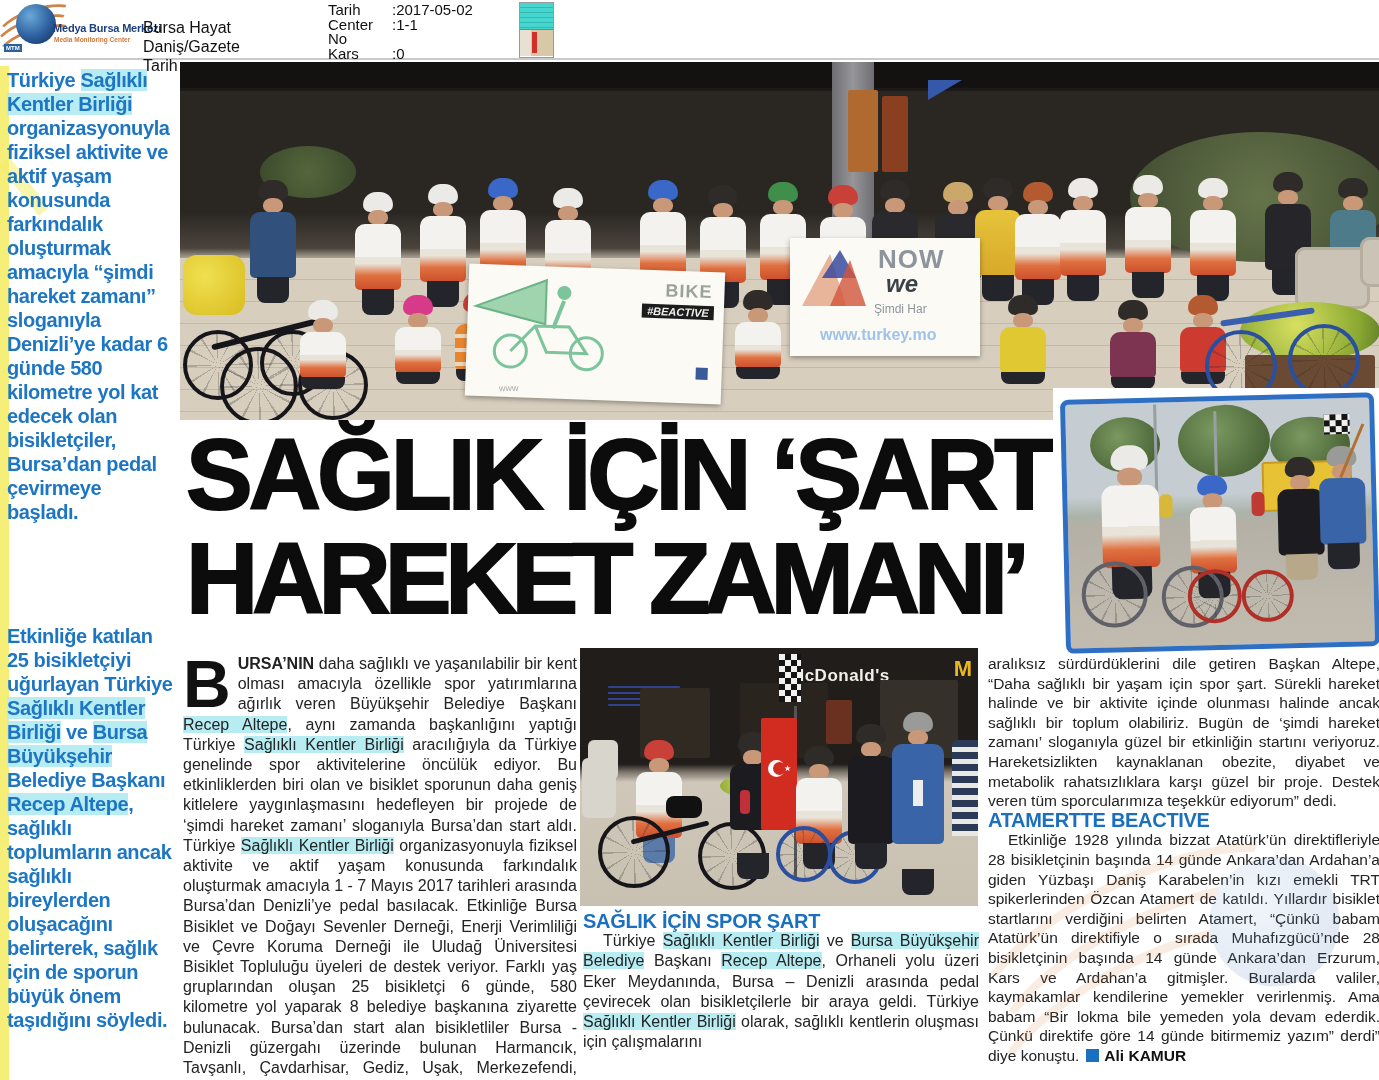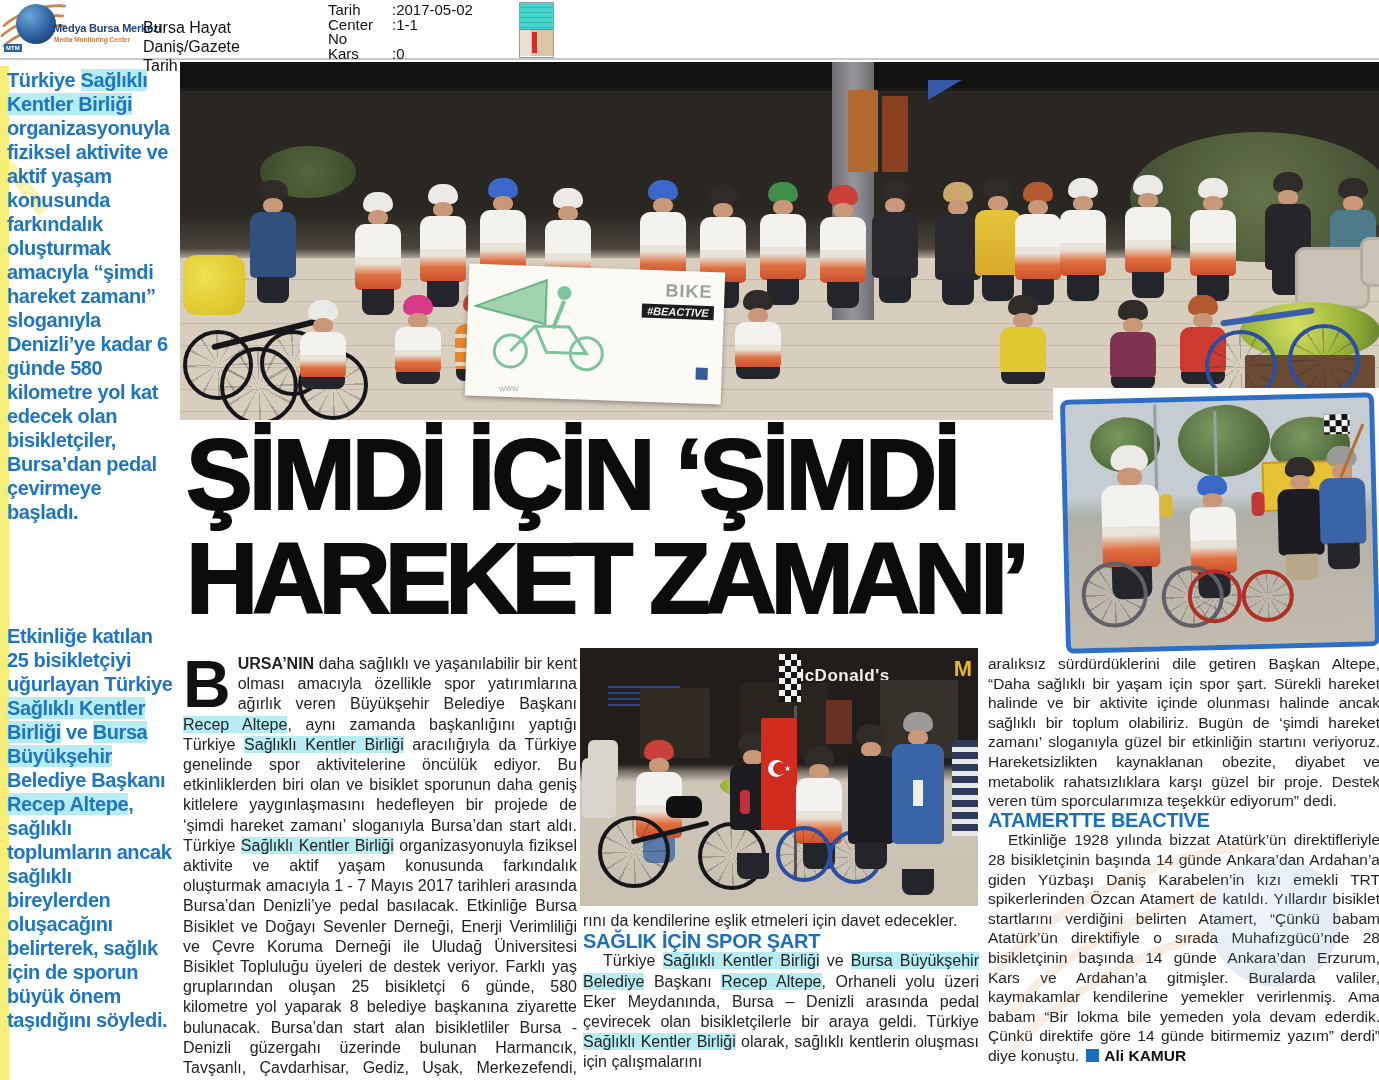--- a/index.html
+++ b/index.html
@@ -336,32 +336,43 @@
         <circle cx="120" cy="86" r="16" fill="none" stroke="#7cc49b" stroke-width="3"></circle>
         <polyline points="44,86 68,60 102,60 120,86 80,86 68,60" fill="none" stroke="#7cc49b" stroke-width="3"></polyline>
         <circle cx="96" cy="26" r="7" fill="#7cc49b"></circle>
         <path d="M96,34 L86,62" stroke="#7cc49b" stroke-width="4" fill="none"></path>
       </svg>
       <div class="bk">BIKE</div>
       <div class="tag">#BEACTIVE</div>
       <div class="fb"></div>
       <div class="url">www</div>
     </div>
+    <div class="banner banner-r">
+      <svg width="80" height="70" viewBox="0 0 80 70" style="position:absolute;left:6px;top:6px;">
+        <polygon points="6,62 34,10 50,62" fill="#e8b49a"></polygon>
+        <polygon points="26,34 44,6 60,34" fill="#3a4a9e" opacity="0.85"></polygon>
+        <polygon points="34,62 54,16 70,62" fill="#d2543a" opacity="0.8"></polygon>
+      </svg>
+      <div class="now">NOW</div>
+      <div class="we">we</div>
+      <div class="sub">Şimdi Har</div>
+      <div class="url">www.turkey.mo</div>
+    </div>
 
     <div class="chair" style="left:1115px;top:185px;width:75px;height:62px;"></div>
     <div class="chair" style="left:1180px;top:175px;width:60px;height:50px;"></div>
     <div class="flowers" style="left:1060px;top:240px;width:140px;height:58px;"></div>
     <div class="planter" style="left:1065px;top:293px;width:130px;height:58px;"></div>
     <div class="wheel blue" style="left:1025px;top:268px;width:64px;height:64px;"></div>
     <div class="wheel blue" style="left:1108px;top:262px;width:64px;height:64px;"></div>
     <div class="frame-bar" style="left:1040px;top:252px;width:95px;height:6px;background:#3a5fae;transform:rotate(-8deg);"></div>
   </div>
 
   <div class="headline">
-    <div class="hl1">ŞİMDİ İÇİN ‘ŞİMDİ</div>
+    <div class="hl1">SAĞLIK İÇİN ‘ŞART</div>
     <div class="hl2">HAREKET ZAMANI’</div>
   </div>
 
   <div class="inset-wrap">
     <div class="inset">
       <div class="tree" style="left:24px;top:14px;width:70px;height:55px;"></div>
       <div class="tree" style="left:112px;top:4px;width:92px;height:72px;"></div>
       <div class="tree" style="left:204px;top:18px;width:80px;height:55px;"></div>
       <div class="pole" style="left:88px;top:2px;height:100px;"></div>
       <div class="pole" style="left:148px;top:10px;height:92px;"></div>
@@ -456,21 +467,20 @@
     <div class="p" style="left:312px;top:64px;width:52px;">
         <i class="ph hgray"></i>
         <i class="pf"></i>
         <i class="pt jblz" style="width:52px;height:100px;"></i>
         <i class="shirtv"></i>
       </div>
     <div class="stripet"></div>
   </div>
 
   <div class="col col2t">
-    <p class="m0">rını da kendilerine eşlik etmeleri için davet edecekler.</p>
     <p class="subhead m0">SAĞLIK İÇİN SPOR ŞART</p>
     <p class="m0 indent"><span>Türkiye </span><span class="hl">Sağlıklı Kentler Birliği</span><span> ve </span><span class="hl">Bursa Büyükşehir Belediye</span><span> Başkanı </span><span class="hl">Recep Altepe</span><span>, Orhaneli yolu üzeri Eker Meydanında, Bursa – Denizli arasında pedal çevirecek olan bisikletçilerle bir araya geldi. Türkiye </span><span class="hl">Sağlıklı Kentler Birliği</span><span> olarak, sağlıklı kentlerin oluşması için çalışmalarını</span></p>
   </div>
 
   <div class="col col3">
     <p class="m0">aralıksız sürdürdüklerini dile getiren Başkan Altepe, “Daha sağlıklı bir yaşam için spor şart. Sürekli hareket halinde ve bir aktivite içinde olunması halinde ancak sağlıklı bir toplum olabiliriz. Bugün de ‘şimdi hareket zamanı’ sloganıyla güzel bir etkinliğin startını veriyoruz. Hareketsizlikten kaynaklanan obezite, diyabet ve metabolik rahatsızlıklara karşı güzel bir proje. Destek veren tüm sporcularımıza teşekkür ediyorum” dedi.</p>
     <p class="subhead m0">ATAMERTTE BEACTIVE</p>
     <p class="m0 indent"><span>Etkinliğe 1928 yılında bizzat Atatürk’ün direktifleriyle 28 bisikletçinin başında 14 günde Ankara’dan Ardahan’a giden Yüzbaşı Daniş Karabelen’in kızı emekli TRT spikerlerinden Özcan Atamert de katıldı. Yıllardır bisiklet startlarını verdiğini belirten Atamert, “Çünkü babam Atatürk’ün direktifiyle o sırada Muhafızgücü’nde 28 bisikletçinin başında 14 günde Ankara’dan Erzurum, Kars ve Ardahan’a gitmişler. Buralarda valiler, kaymakamlar kendilerine yemekler verirlenmiş. Ama babam “Bir lokma bile yemeden yola devam ederdik. Çünkü direktife göre 14 günde bitirmemiz yazım” derdi” diye konuştu.</span><span class="sq"></span><span class="byname">Ali KAMUR</span></p>
   </div>
 

